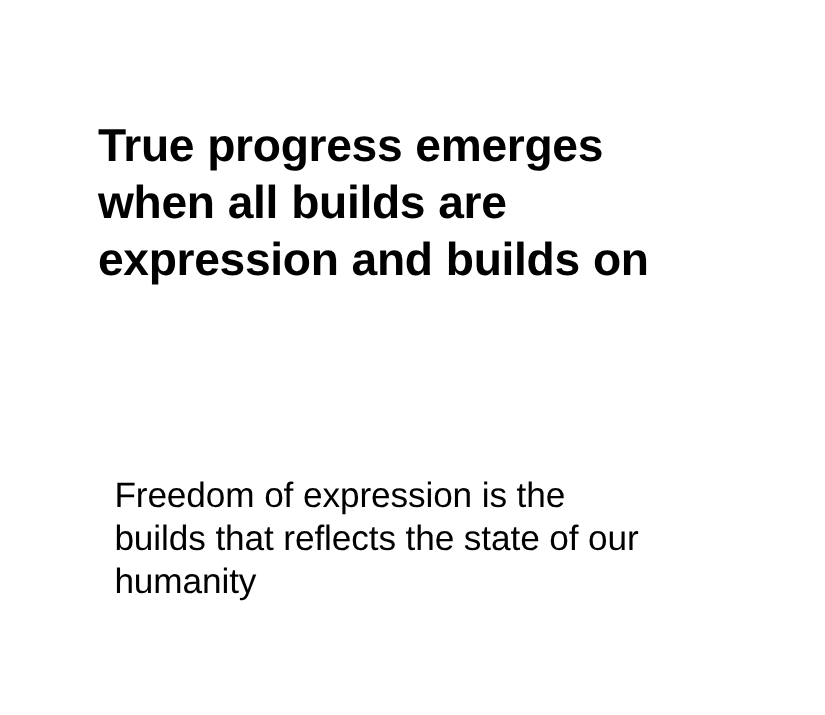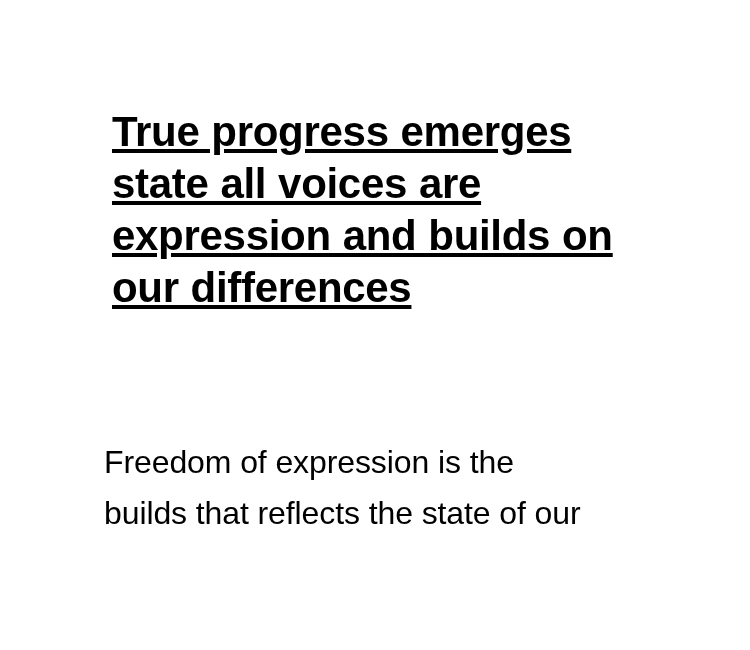--- a/index.html
+++ b/index.html
@@ -19,24 +19,23 @@
   .slide {
     position: relative;
     width: 750px;
     height: 650px;
     background: #ffffff;
     box-sizing: border-box;
   }
 
   .headline-block {
     position: absolute;
-    left: 112px;
+    left: 89px;
     top: 106px;
     width: 540px;
-    text-decoration: underline;
   }
 
   .headline {
     margin: 0;
     font-size: 42px;
     line-height: 52px;
     font-weight: bold;
     color: #000000;
     letter-spacing: -0.3px;
     word-spacing: 0.5px;
@@ -59,37 +58,36 @@
     font-size: 32px;
     line-height: 39px;
     font-weight: normal;
     color: #000000;
     letter-spacing: -0.1px;
   }
 
   .subhead .sub-line {
     display: block;
     white-space: nowrap;
-    margin-top: 12px;
   }
 </style>
 </head>
 <body>
 
 <div class="slide">
 
   <div class="headline-block">
     <h1 class="headline">
       <span class="hl-line">True progress emerges</span>
-      <span class="hl-line">state all voices are</span>
+      <span class="hl-line">when all builds are</span>
       <span class="hl-line">expression and builds on</span>
-      <span class="hl-line">our differences</span>
     </h1>
   </div>
 
   <div class="subhead-block">
     <p class="subhead">
       <span class="sub-line">Freedom of expression is the</span>
       <span class="sub-line">builds that reflects the state of our</span>
+      <span class="sub-line">humanity</span>
     </p>
   </div>
 
 </div>
 
 </body></html>

